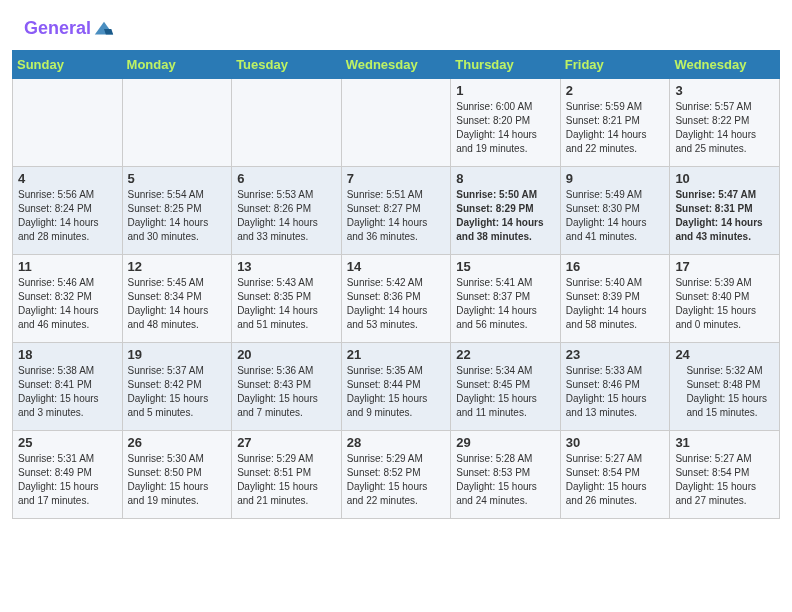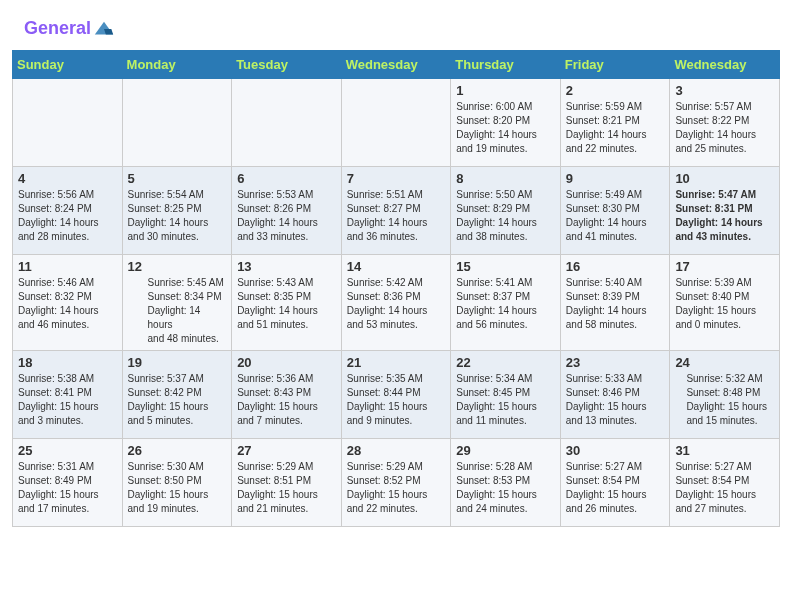--- a/index.html
+++ b/index.html
@@ -180,21 +180,21 @@
           </td>
           <td>
             <span class="day-number">7</span>
             <div class="day-info" style="white-space: pre-line;">Sunrise: 5:51 AM
 Sunset: 8:27 PM
 Daylight: 14 hours
 and 36 minutes.</div>
           </td>
           <td>
             <span class="day-number">8</span>
-            <div class="day-info" style="white-space: pre-line;">Sunrise: 5:50 AM
+            <div class="day-info" style="white-space: pre-line; font-weight: bold;">Sunrise: 5:50 AM
 Sunset: 8:29 PM
 Daylight: 14 hours
 and 38 minutes.</div>
           </td>
           <td>
             <span class="day-number">9</span>
             <div class="day-info" style="white-space: pre-line;">Sunrise: 5:49 AM
 Sunset: 8:30 PM
 Daylight: 14 hours
 and 41 minutes.</div>
@@ -210,21 +210,21 @@
         <tr>
           <td>
             <span class="day-number">11</span>
             <div class="day-info" style="white-space: pre-line;">Sunrise: 5:46 AM
 Sunset: 8:32 PM
 Daylight: 14 hours
 and 46 minutes.</div>
           </td>
           <td>
             <span class="day-number">12</span>
-            <div class="day-info" style="white-space: pre-line; margin-left: 20px;">Sunrise: 5:45 AM
+            <div class="day-info" style="white-space: pre-line;">Sunrise: 5:45 AM
 Sunset: 8:34 PM
 Daylight: 14 hours
 and 48 minutes.</div>
           </td>
           <td>
             <span class="day-number">13</span>
             <div class="day-info" style="white-space: pre-line;">Sunrise: 5:43 AM
 Sunset: 8:35 PM
 Daylight: 14 hours
 and 51 minutes.</div>

